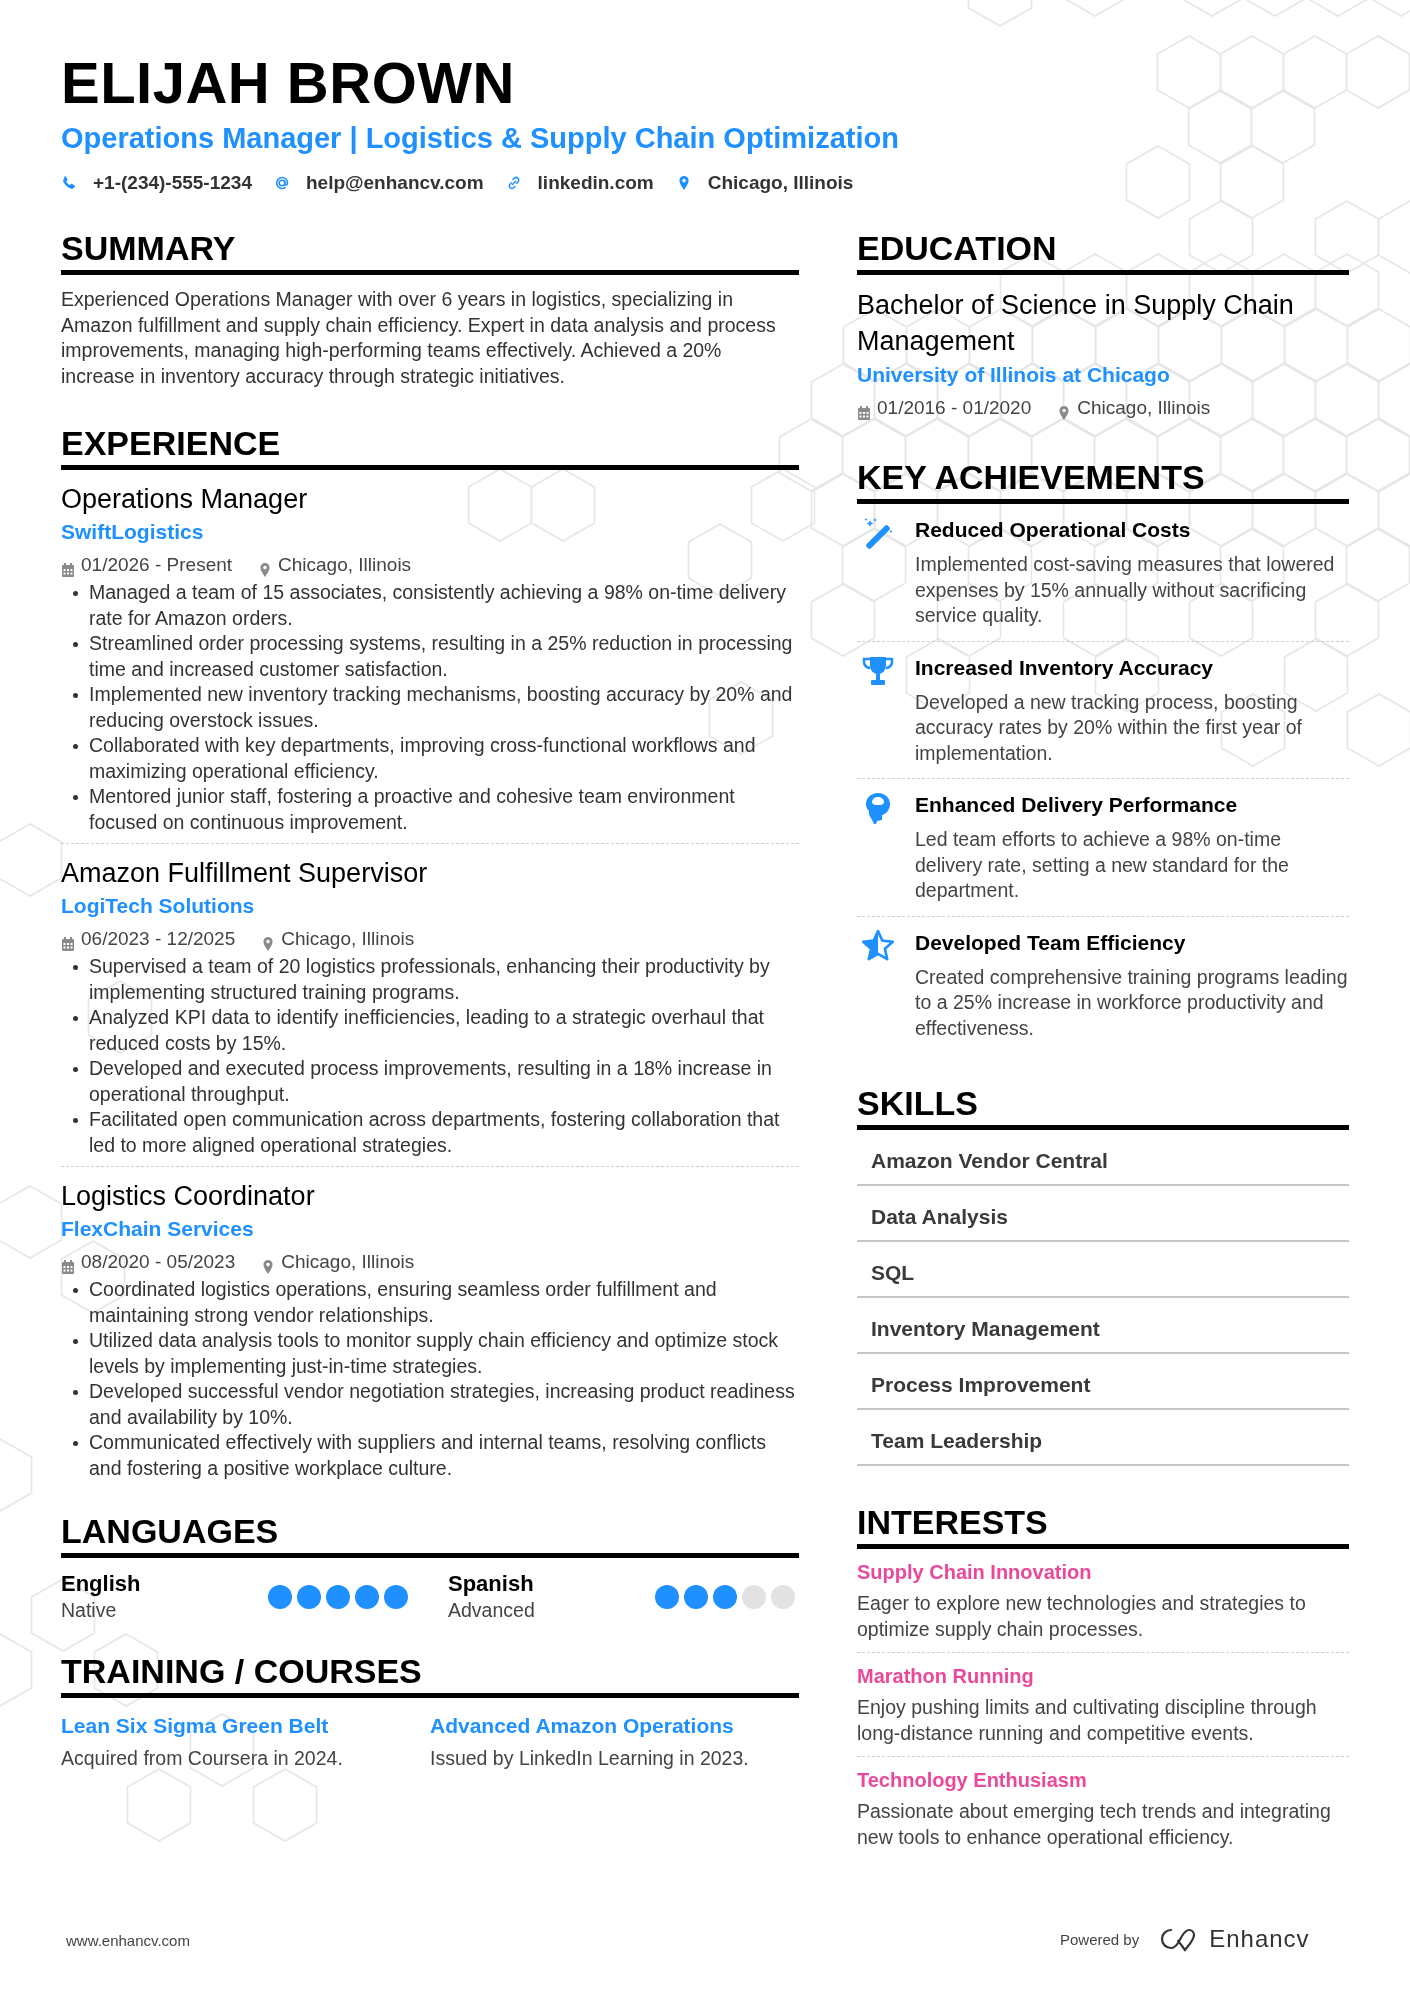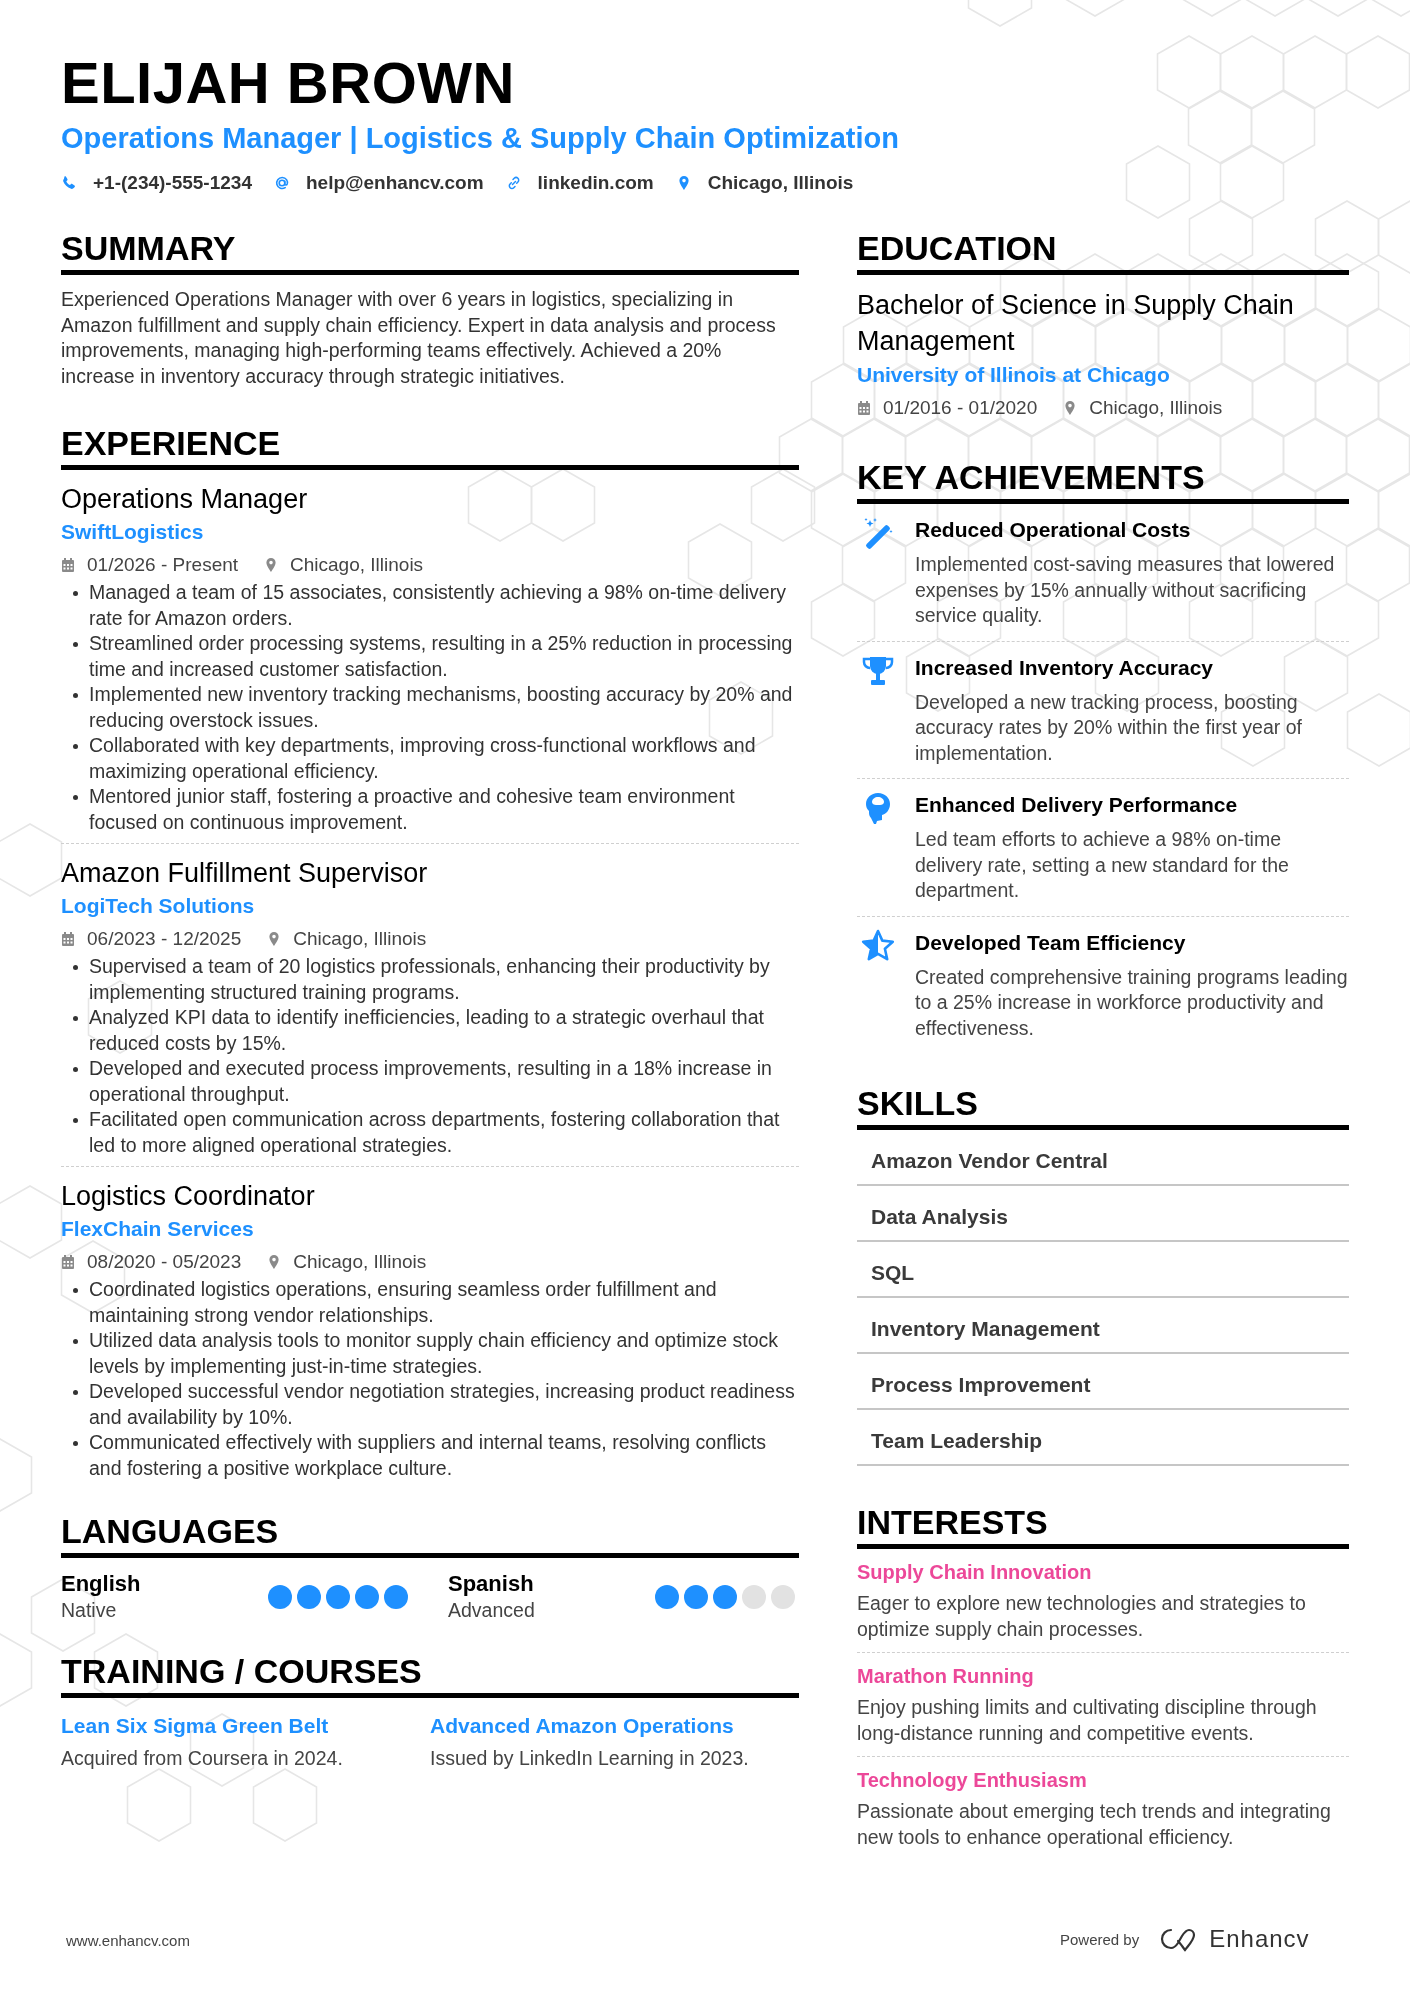--- a/index.html
+++ b/index.html
@@ -27,21 +27,21 @@
   .section-title { font-size: 34px; font-weight: 700; color: #000; line-height: 40px; padding-bottom: 2px; border-bottom: 5px solid #000; text-transform: uppercase; }
   .section { margin-bottom: 34px; }
 
   .summary-text { margin-top: 12px; font-size: 19.5px; line-height: 25.6px; color: #333; }
 
   .job { padding-top: 12px; padding-bottom: 8px; border-bottom: 1.5px dashed #cfcfcf; }
   .job:last-child { border-bottom: none; }
   .job-title { font-size: 27px; color: #000; line-height: 34px; }
   .job-company { font-size: 21px; font-weight: 700; color: #1e90ff; line-height: 28px; margin-top: 2px; }
   .job-meta { display: flex; gap: 26px; font-size: 19px; color: #444; line-height: 26px; margin-top: 6px; }
-  .meta-item { display: flex; align-items: center; gap: 12px; }
+  .meta-item { display: flex; align-items: flex-end; gap: 6px; }
   .meta-item svg { width: 14px; height: 16px; }
   .bullets { list-style: none; margin-top: 2px; }
   .bullets li { position: relative; padding-left: 28px; font-size: 19.5px; line-height: 25.5px; color: #333; }
   .bullets li::before { content: ""; position: absolute; left: 12px; top: 11px; width: 5px; height: 5px; border-radius: 50%; background: #333; }
 
   .langs { display: flex; margin-top: 12px; gap: 36px; }
   .lang { width: 389px; display: flex; justify-content: space-between; align-items: center; padding-right: 4px; }
   .lang-name { font-size: 22px; font-weight: 700; color: #000; line-height: 27px; }
   .lang-level { font-size: 19.5px; color: #444; line-height: 26px; }
   .dots { display: flex; gap: 5px; margin-right: 0; }

